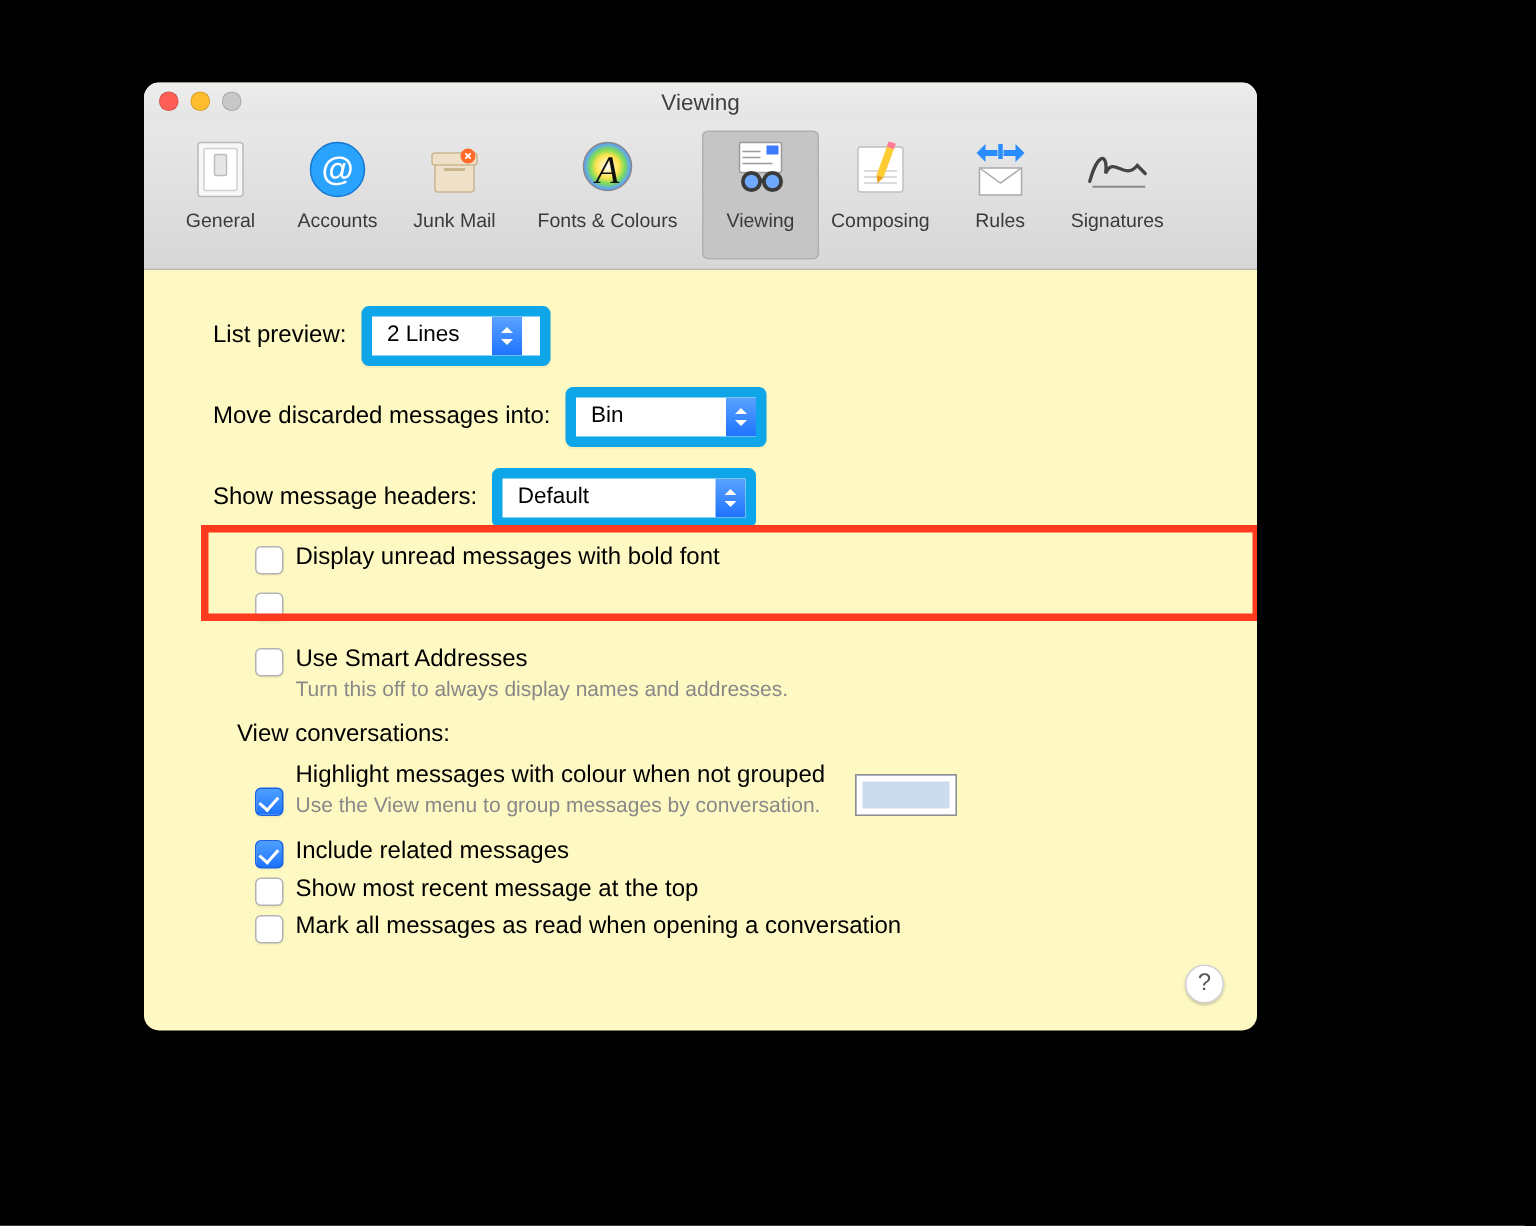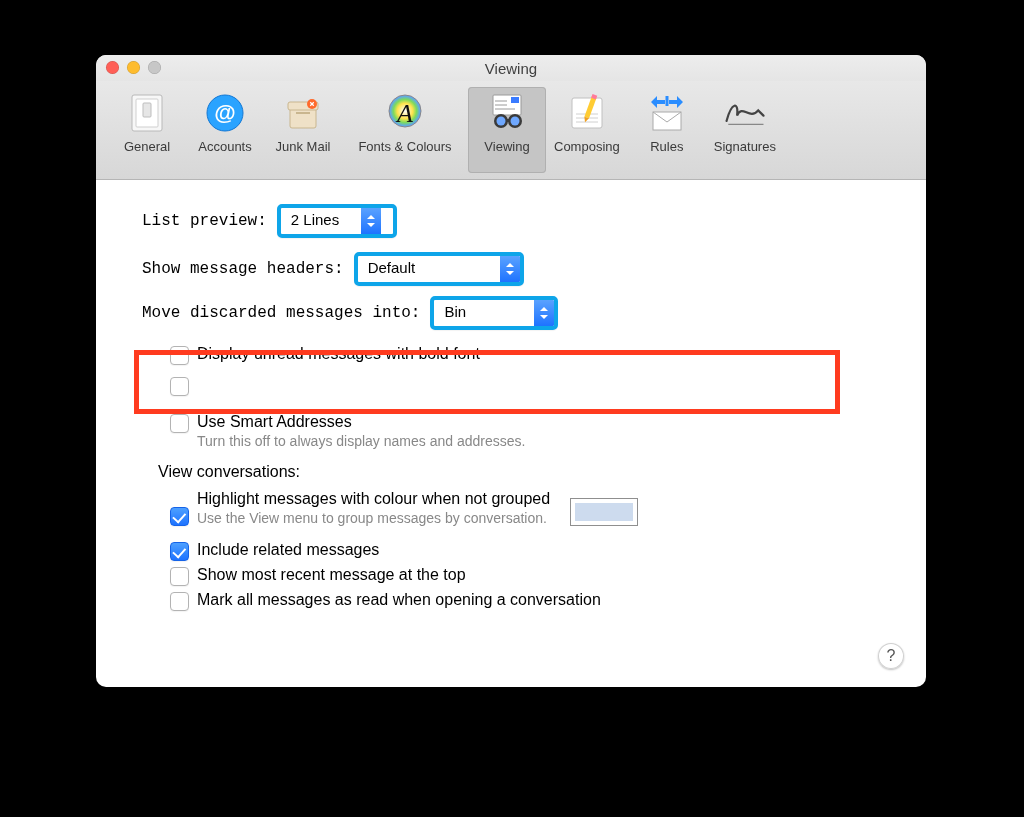--- a/index.html
+++ b/index.html
@@ -10,23 +10,23 @@
     background: #000;
     font-family: -apple-system, "Helvetica Neue", Helvetica, Arial, sans-serif;
     font-size: 16px;
     color: #000;
     overflow: hidden;
   }
   .window {
     position: absolute;
     left: 96px;
     top: 55px;
-    width: 830px;
+    width: 742px;
     height: 632px;
-    background: #ffffff;
+    background: #fef9c3;
     border-radius: 10px;
     box-shadow: 0 30px 60px rgba(0,0,0,0.55), 0 0 0 1px rgba(0,0,0,0.15);
     overflow: hidden;
   }
   
   .titlebar {
     height: 26px;
     display: flex;
     align-items: center;
     position: relative;
@@ -91,28 +91,27 @@
     position: relative;
   }
   .row {
     display: flex;
     align-items: center;
     margin-bottom: 14px;
     font-size: 16px;
   }
   .row .label {
     margin-right: 10px;
-    font-family: Liberation Mono, monospace;
   }
   .select {
     display: inline-flex;
     align-items: stretch;
     height: 26px;
     background: #fff;
-    border: 4px solid #0ea5e9;
+    border: 7px solid #0ea5e9;
     border-radius: 5px;
     overflow: hidden;
     box-shadow: 0 1px 1px rgba(0,0,0,0.05);
     font-size: 15px;
   }
   .select .sval {
     padding: 3px 10px 0 10px;
     min-width: 60px;
   }
   .select .sarrows {
@@ -319,46 +318,46 @@
         <span class="sval">2 Lines</span>
         <span class="sarrows">
           <svg width="10" height="14">
               <path d="M5 1 L9 5 H1 Z" fill="#fff"></path>
               <path d="M5 13 L9 9 H1 Z" fill="#fff"></path>
             </svg>
         </span>
       </div>
     </div>
 
+    <div class="row">
+      <span class="label">Move discarded messages into:</span>
+      <div class="select" style="min-width:120px;">
+        <span class="sval" style="min-width:80px;">Bin</span>
+        <span class="sarrows">
+          <svg width="10" height="14">
+              <path d="M5 1 L9 5 H1 Z" fill="#fff"></path>
+              <path d="M5 13 L9 9 H1 Z" fill="#fff"></path>
+            </svg>
+        </span>
+      </div>
+    </div>
+
     <div class="row" style="margin-bottom:10px;">
       <span class="label">Show message headers:</span>
       <div class="select" style="min-width:162px;">
         <span class="sval" style="min-width:122px;">Default</span>
         <span class="sarrows">
           <svg width="10" height="14">
               <path d="M5 1 L9 5 H1 Z" fill="#fff"></path>
               <path d="M5 13 L9 9 H1 Z" fill="#fff"></path>
             </svg>
         </span>
       </div>
     </div>
 
-    <div class="row">
-      <span class="label">Move discarded messages into:</span>
-      <div class="select" style="min-width:120px;">
-        <span class="sval" style="min-width:80px;">Bin</span>
-        <span class="sarrows">
-          <svg width="10" height="14">
-              <path d="M5 1 L9 5 H1 Z" fill="#fff"></path>
-              <path d="M5 13 L9 9 H1 Z" fill="#fff"></path>
-            </svg>
-        </span>
-      </div>
-    </div>
-
     <div class="checkrow">
       <div class="cbox"></div>
       <div class="clabel">Display unread messages with bold font</div>
     </div>
 
     <div style="height:6px;"></div>
 
     <div class="checkrow" style="margin-bottom:0;">
       <div class="cbox"></div>
     </div>

